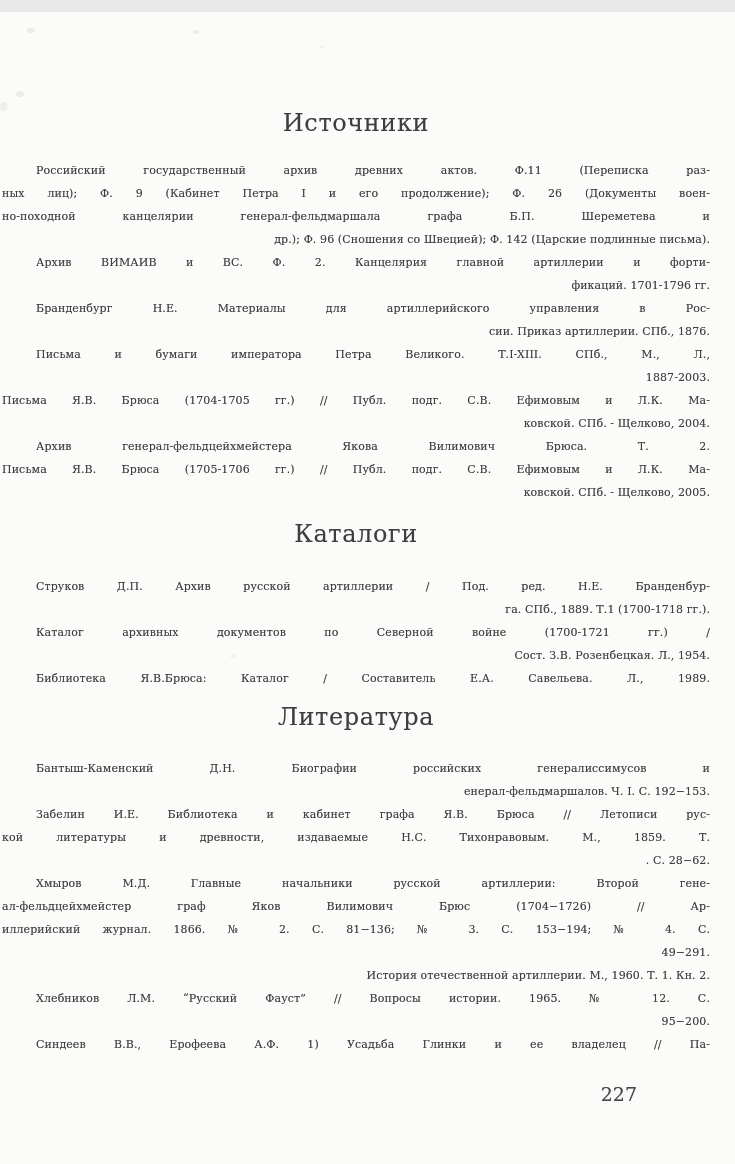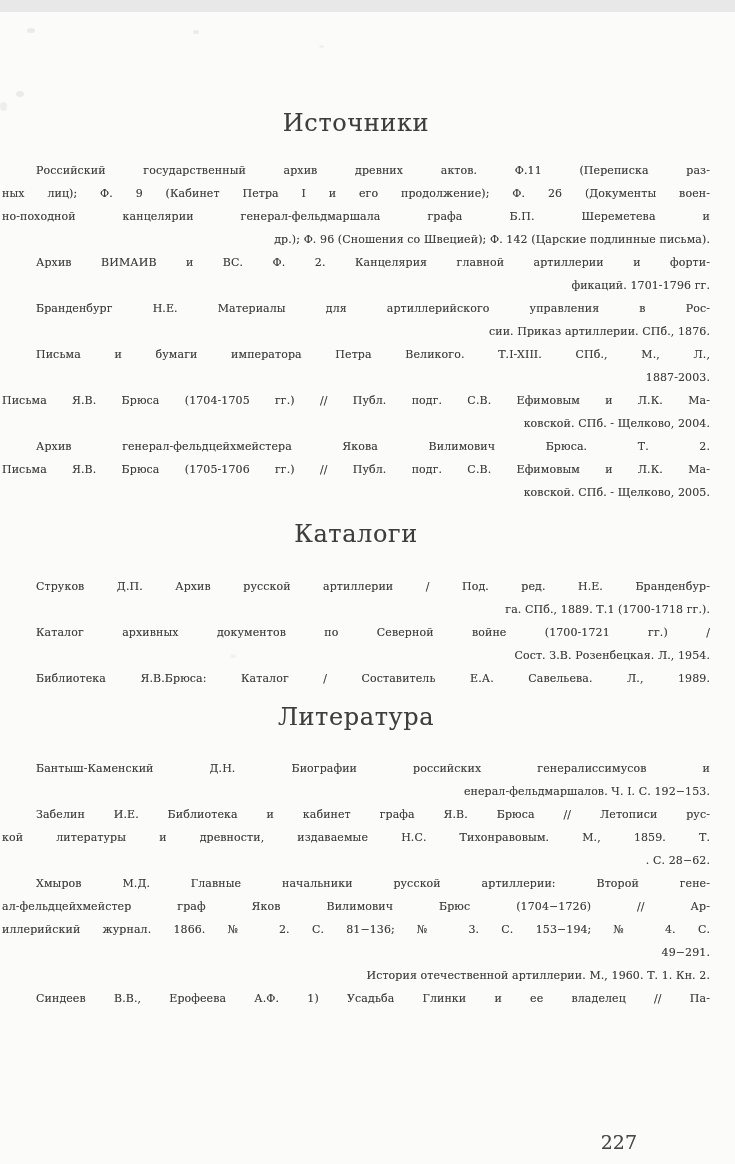--- a/index.html
+++ b/index.html
@@ -39,21 +39,21 @@
     letter-spacing: 0.1px;
     text-align: justify;
     text-align-last: justify;
     text-shadow: 0 0 0.5px rgba(62,62,62,0.45);
     white-space: normal;
   }
   .line.indent { text-indent: 34px; }
   .line.last { text-align: right; text-align-last: auto; }
   .page-number {
     position: absolute;
-    top: 1118px;
+    top: 1070px;
     right: 98px;
     font-size: 19px;
     line-height: 24px;
     color: #474747;
     text-shadow: 0 0 0.5px rgba(70,70,70,0.4);
   }
   .speck { position: absolute; border-radius: 50%; background: rgba(95,95,95,0.10); }
   .speck.s1 { left: 27px;  top: 16px; width: 8px; height: 5px; }
   .speck.s2 { left: 193px; top: 18px; width: 6px; height: 4px; }
   .speck.s3 { left: 16px;  top: 79px; width: 8px; height: 6px; }
@@ -131,19 +131,23 @@
         <div class="para">
           <div class="line indent">Хмыров М.Д. Главные начальники русской артиллерии: Второй гене-</div>
           <div class="line">ал-фельдцейхмейстер граф Яков Вилимович Брюс (1704−1726) // Ар-</div>
           <div class="line">иллерийский журнал. 1866. № 2. С. 81−136; № 3. С. 153−194; № 4. С.</div>
           <div class="line last">49−291.</div>
         </div>
         <div class="para">
           <div class="line indent last">История отечественной артиллерии. М., 1960. Т. 1. Кн. 2.</div>
         </div>
         <div class="para">
+          <div class="line indent">Хлебников Л.М. “Русский Фауст” // Вопросы истории. 1965. № 12. С.</div>
+          <div class="line last">95−200.</div>
+        </div>
+        <div class="para">
           <div class="line indent">Синдеев В.В., Ерофеева А.Ф. 1) Усадьба Глинки и ее владелец // Па-</div>
         </div>
       </section>
     </div>
 
   <div class="page-number">227</div>
 </div>
 
 </body></html>

